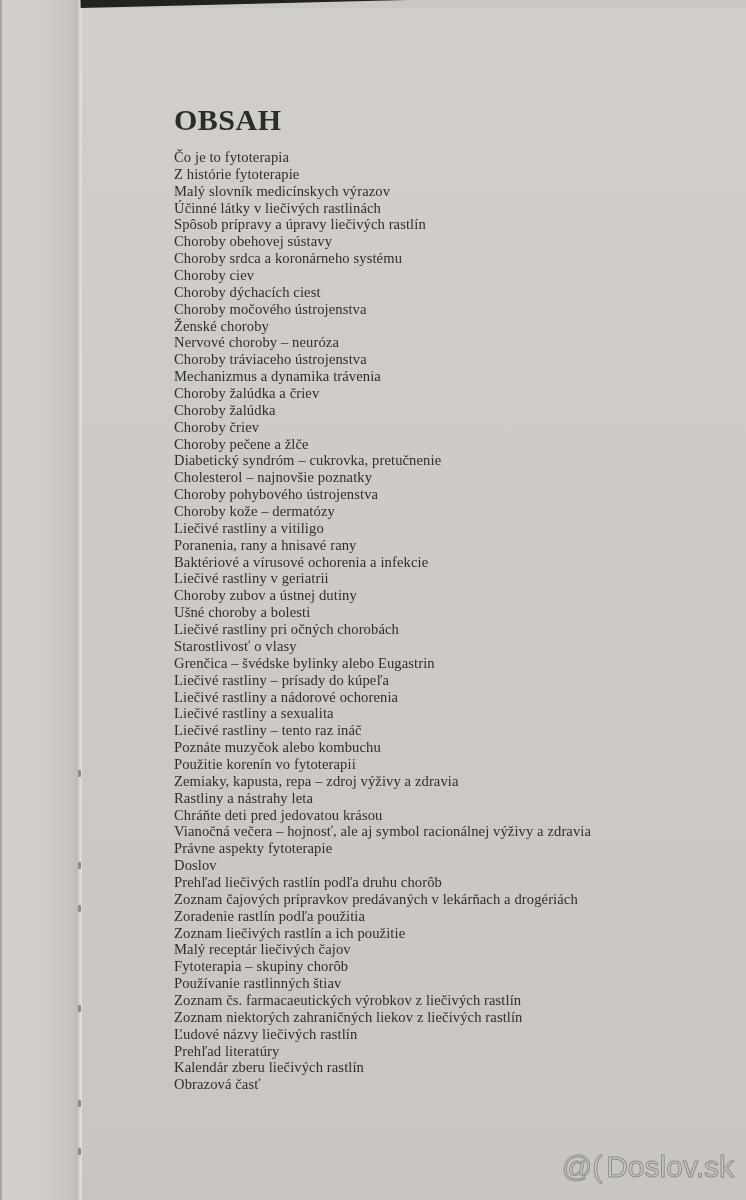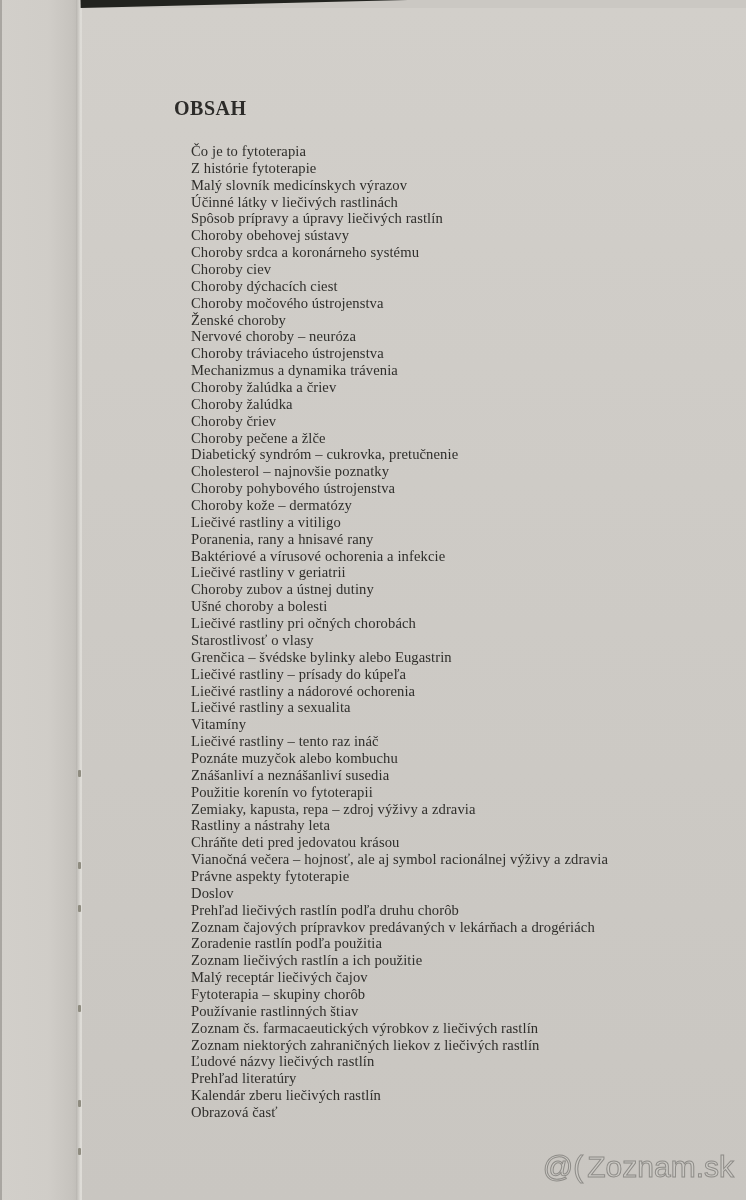--- a/index.html
+++ b/index.html
@@ -77,29 +77,29 @@
       background: linear-gradient(to bottom, #d2cfca 0%, #cecbc6 40%, #c9c6c1 100%);
     }
     .toc {
       position: absolute;
       left: 92px;
       top: 82px;
     }
     .toc-title {
       font-family: "Liberation Serif", "DejaVu Serif", serif;
       font-weight: bold;
-      font-size: 20px;
+      font-size: 30px;
       letter-spacing: 0.5px;
       color: #2c2b29;
-      margin: 0 0 11px 0;
+      margin: 12px 0 11px 0;
       line-height: 36px;
     }
     .toc-list {
       list-style: none;
-      margin: 17px;
+      margin: 0;
       padding: 0;
     }
     .toc-item {
       font-size: 14.6px;
       line-height: 16.86px;
       color: #2f2e2b;
       white-space: nowrap;
       letter-spacing: 0.1px;
     }
     .watermark {
@@ -169,24 +169,22 @@
         <li class="toc-item">Baktériové a vírusové ochorenia a infekcie</li>
         <li class="toc-item">Liečivé rastliny v geriatrii</li>
         <li class="toc-item">Choroby zubov a ústnej dutiny</li>
         <li class="toc-item">Ušné choroby a bolesti</li>
         <li class="toc-item">Liečivé rastliny pri očných chorobách</li>
         <li class="toc-item">Starostlivosť o vlasy</li>
         <li class="toc-item">Grenčica – švédske bylinky alebo Eugastrin</li>
         <li class="toc-item">Liečivé rastliny – prísady do kúpeľa</li>
         <li class="toc-item">Liečivé rastliny a nádorové ochorenia</li>
         <li class="toc-item">Liečivé rastliny a sexualita</li>
-        <li class="toc-item">Vitamíny</li>
         <li class="toc-item">Liečivé rastliny – tento raz ináč</li>
         <li class="toc-item">Poznáte muzyčok alebo kombuchu</li>
-        <li class="toc-item">Znášanliví a neznášanliví susedia</li>
         <li class="toc-item">Použitie korenín vo fytoterapii</li>
         <li class="toc-item">Zemiaky, kapusta, repa – zdroj výživy a zdravia</li>
         <li class="toc-item">Rastliny a nástrahy leta</li>
         <li class="toc-item">Chráňte deti pred jedovatou krásou</li>
         <li class="toc-item">Vianočná večera – hojnosť, ale aj symbol racionálnej výživy a zdravia</li>
         <li class="toc-item">Právne aspekty fytoterapie</li>
         <li class="toc-item">Doslov</li>
         <li class="toc-item">Prehľad liečivých rastlín podľa druhu chorôb</li>
         <li class="toc-item">Zoznam čajových prípravkov predávaných v lekárňach a drogériách</li>
         <li class="toc-item">Zoradenie rastlín podľa použitia</li>
@@ -198,14 +196,14 @@
         <li class="toc-item">Zoznam niektorých zahraničných liekov z liečivých rastlín</li>
         <li class="toc-item">Ľudové názvy liečivých rastlín</li>
         <li class="toc-item">Prehľad literatúry</li>
         <li class="toc-item">Kalendár zberu liečivých rastlín</li>
         <li class="toc-item">Obrazová časť</li>
       </ul>
   </div>
 </div>
 
 <div class="watermark">
-  <span class="at">@(</span><span>Zoznam.sk</span>
+  <span class="at">@(</span><span>Doslov.sk</span>
 </div>
 
 </body></html>

